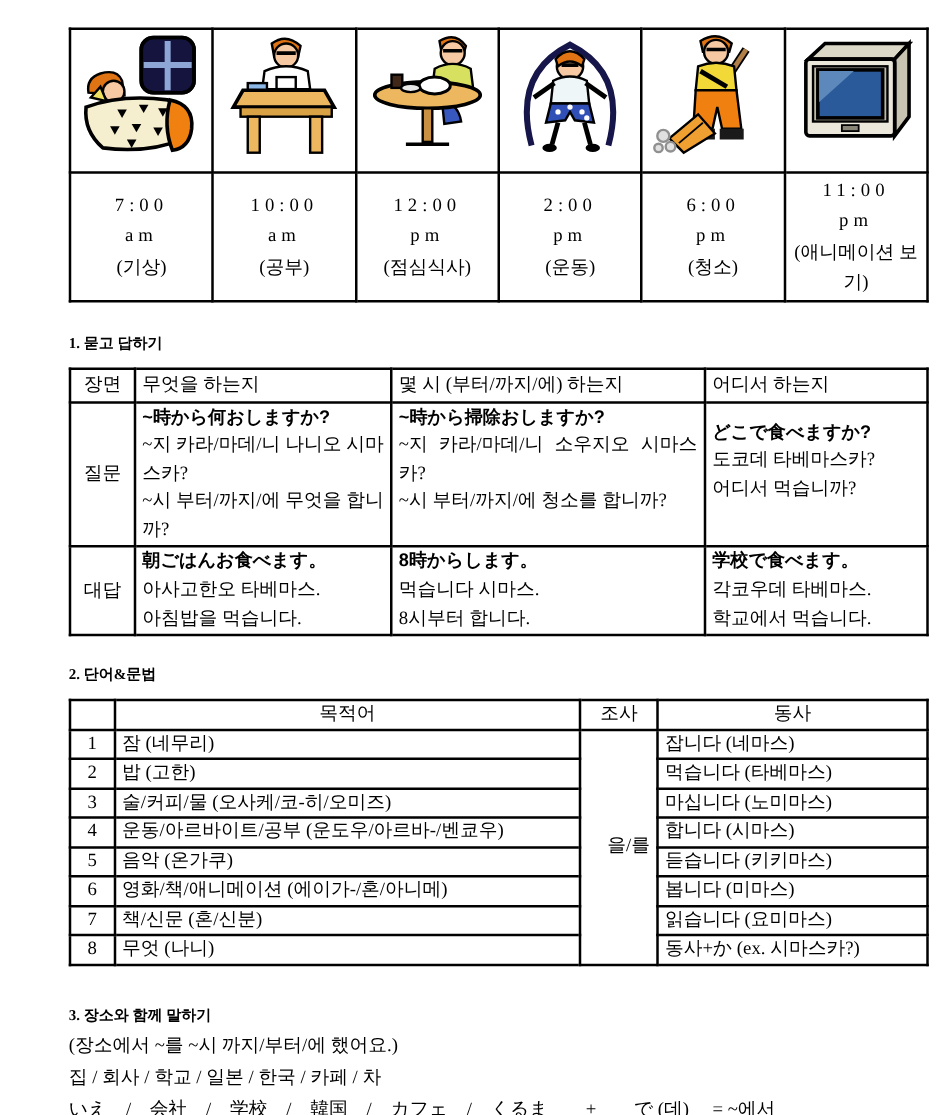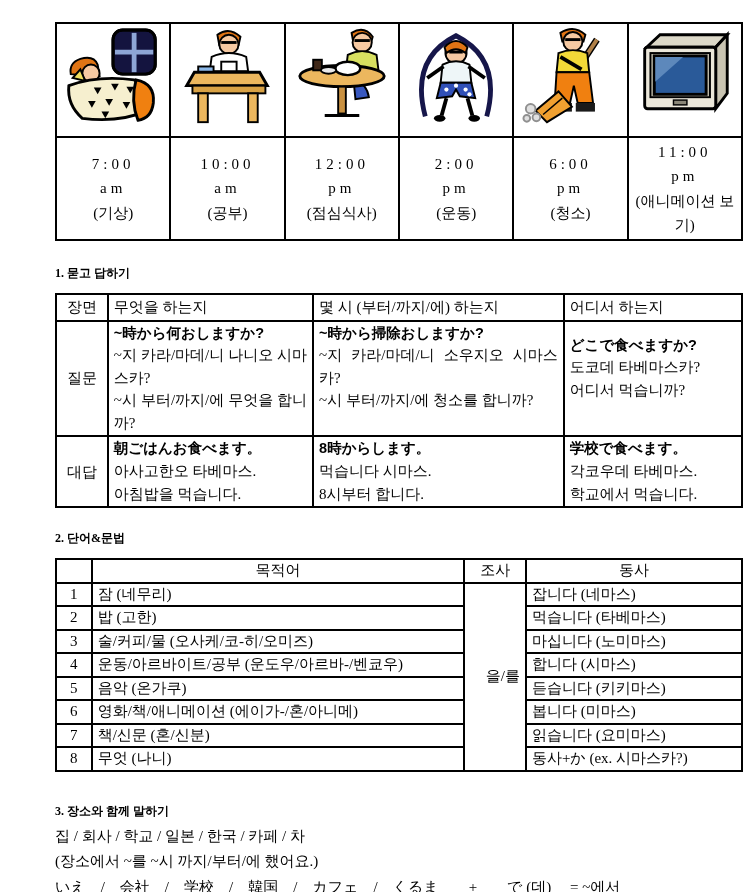--- a/index.html
+++ b/index.html
@@ -293,17 +293,17 @@
     </tr>
     <tr>
       <td class="ctr">8</td>
       <td>무엇 (나니)</td>
       <td>동사+か (ex. 시마스카?)</td>
     </tr>
   </tbody>
     </table>
 
   <div class="sec-head" style="margin-top:31px; margin-bottom:4px">3. 장소와 함께 말하기</div>
+  <div class="s3-line">(장소에서 ~를 ~시 까지/부터/에 했어요.)</div>
   <div class="s3-line">집 / 회사 / 학교 / 일본 / 한국 / 카페 / 차</div>
-  <div class="s3-line">(장소에서 ~를 ~시 까지/부터/에 했어요.)</div>
   <div class="s3-line">いえ　/　会社　/　学校　/　韓国　/　カフェ　/　くるま　　+　　で (데)　 = ~에서</div>
 
 </div>
 
 </body></html>

